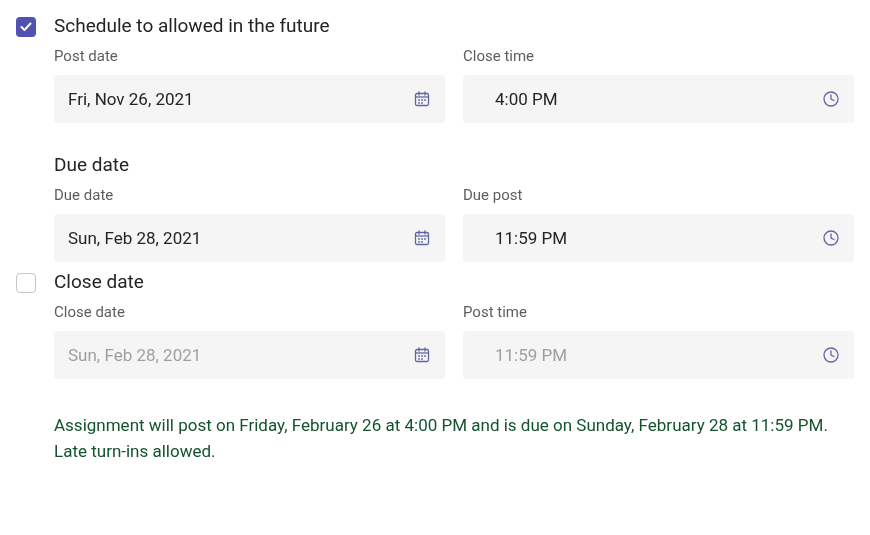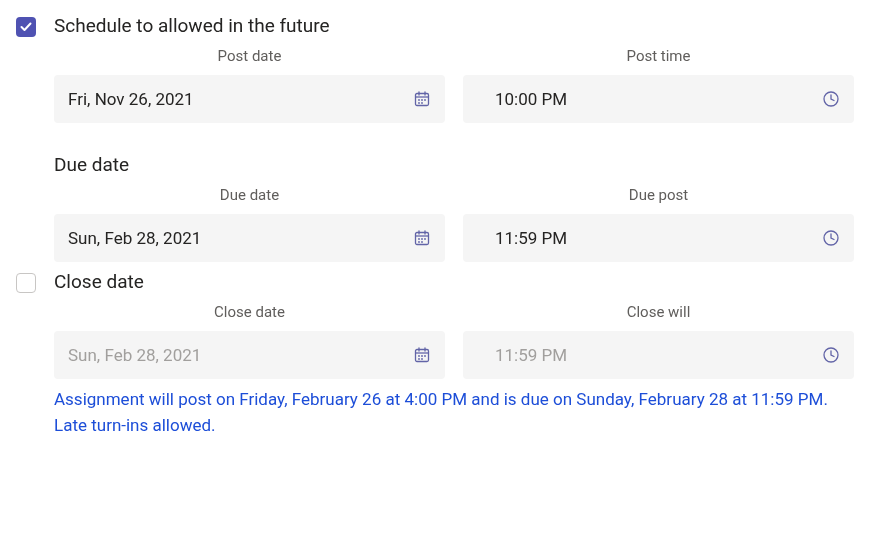--- a/index.html
+++ b/index.html
@@ -47,21 +47,20 @@
   .subsection-title {
     font-size: 19px;
     font-weight: 400;
     color: #252423;
     margin-top: 30px;
     margin-bottom: 10px;
   }
   .row {
     display: flex;
     gap: 18px;
-    text-align: center;
   }
   .field {
     flex: 1;
     min-width: 0;
   }
   .field-label {
     font-size: 15px;
     color: #605e5c;
     margin-bottom: 10px;
   }
@@ -77,22 +76,22 @@
   }
   .input-box.time { padding-left: 32px; }
   .input-value {
     font-size: 17px;
     color: #252423;
   }
   .input-value.disabled { color: #a19f9d; }
   .icon-slot { display: flex; align-items: center; }
   .summary {
     font-size: 17px;
-    color: #1d4ed8;
-    margin-top: 8px;
+    color: #14532d;
+    margin-top: 34px;
     line-height: 1.5;
     padding-left: 38px;
   }
 </style>
 </head>
 <body>
 
 <div class="section">
   <div class="checkbox-col">
     <div class="checkbox checked">
@@ -117,23 +116,23 @@
               <circle cx="6" cy="10" r="0.9" fill="#6264a7"></circle>
               <circle cx="9" cy="10" r="0.9" fill="#6264a7"></circle>
               <circle cx="12" cy="10" r="0.9" fill="#6264a7"></circle>
               <circle cx="6" cy="13" r="0.9" fill="#6264a7"></circle>
               <circle cx="9" cy="13" r="0.9" fill="#6264a7"></circle>
             </svg>
           </span>
         </div>
       </div>
       <div class="field">
-        <div class="field-label">Post time</div>
+        <div class="field-label">Close time</div>
         <div class="input-box time">
-          <span class="input-value">10:00 PM</span>
+          <span class="input-value">4:00 PM</span>
           <span class="icon-slot">
             <svg width="18" height="18" viewBox="0 0 18 18">
               <circle cx="9" cy="9" r="7" stroke="#6264a7" stroke-width="1.3" fill="none"></circle>
               <path d="M9 5 L9 9 L12 10.5" stroke="#6264a7" stroke-width="1.3" fill="none" stroke-linecap="round"></path>
             </svg>
           </span>
         </div>
       </div>
     </div>
 
@@ -194,21 +193,21 @@
               <circle cx="6" cy="10" r="0.9" fill="#6264a7"></circle>
               <circle cx="9" cy="10" r="0.9" fill="#6264a7"></circle>
               <circle cx="12" cy="10" r="0.9" fill="#6264a7"></circle>
               <circle cx="6" cy="13" r="0.9" fill="#6264a7"></circle>
               <circle cx="9" cy="13" r="0.9" fill="#6264a7"></circle>
             </svg>
           </span>
         </div>
       </div>
       <div class="field">
-        <div class="field-label">Close will</div>
+        <div class="field-label">Post time</div>
         <div class="input-box time">
           <span class="input-value disabled">11:59 PM</span>
           <span class="icon-slot">
             <svg width="18" height="18" viewBox="0 0 18 18">
               <circle cx="9" cy="9" r="7" stroke="#6264a7" stroke-width="1.3" fill="none"></circle>
               <path d="M9 5 L9 9 L12 10.5" stroke="#6264a7" stroke-width="1.3" fill="none" stroke-linecap="round"></path>
             </svg>
           </span>
         </div>
       </div>

